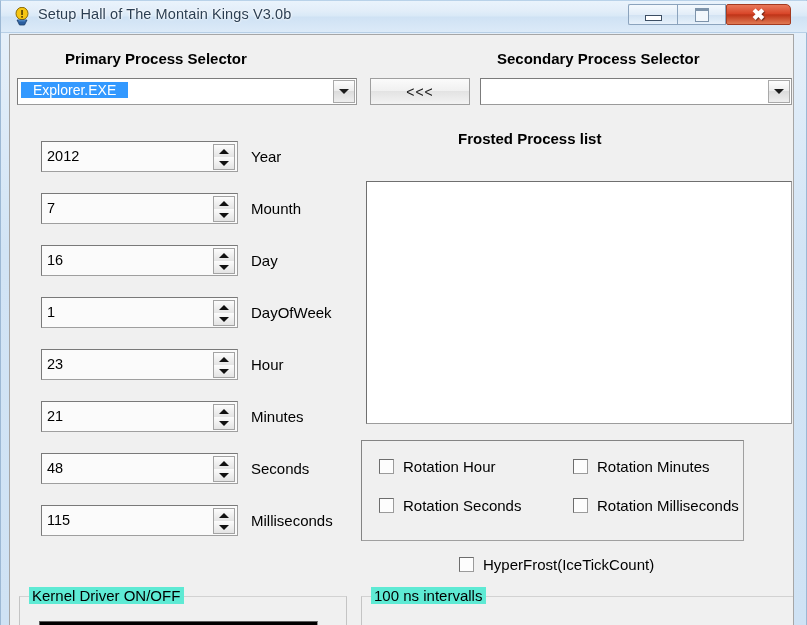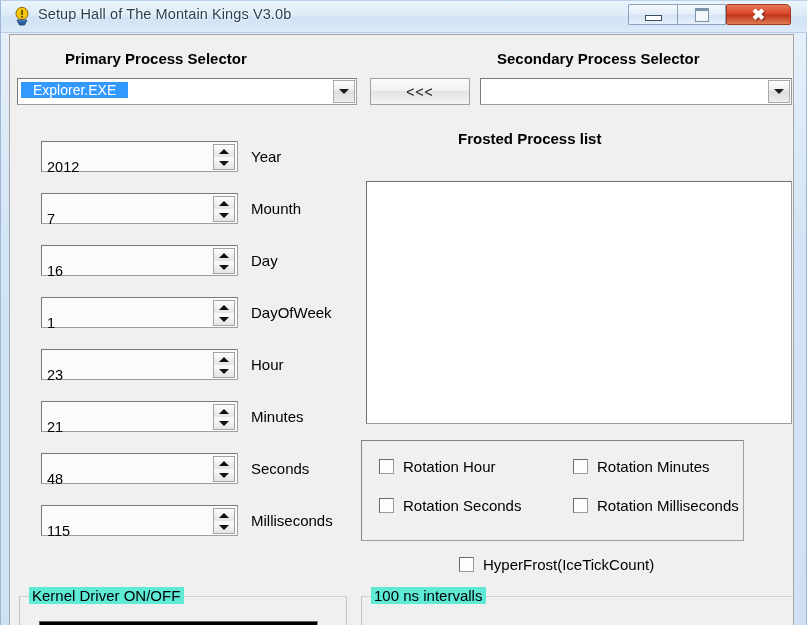--- a/index.html
+++ b/index.html
@@ -178,21 +178,21 @@
     left: 0; top: 0;
     width: 197px; height: 31px;
     box-sizing: border-box;
     background: #fbfbfb;
     border: 1px solid #9f9f9f;
     border-top-color: #797979;
     border-left-color: #797979;
   }
   .spin-val {
     position: absolute;
-    left: 5px; top: 17px;
+    left: 5px; top: 6px;
     font-size: 14.5px;
     color: #000000;
   }
   .spin-btns {
     position: absolute;
     right: 2px; top: 2px;
     width: 22px; height: 26px;
     background: #efefef;
     border: 1px solid #a3a3a3;
     box-sizing: border-box;

